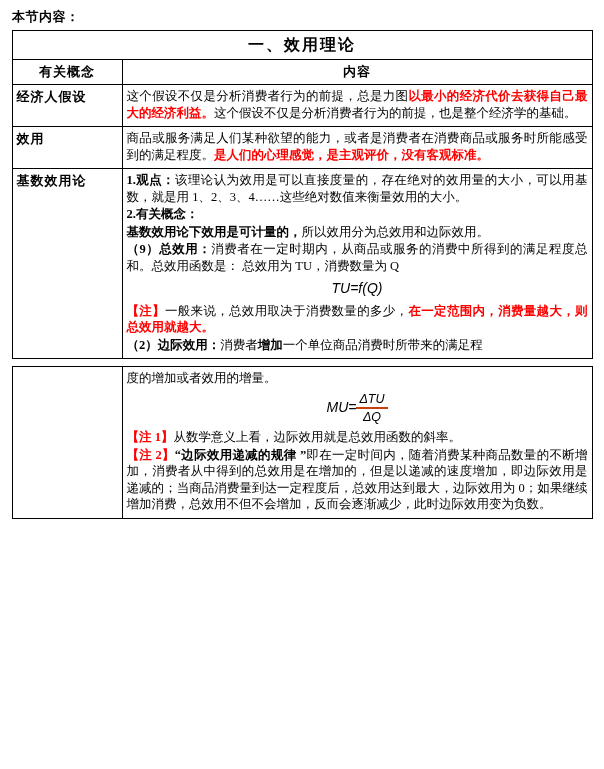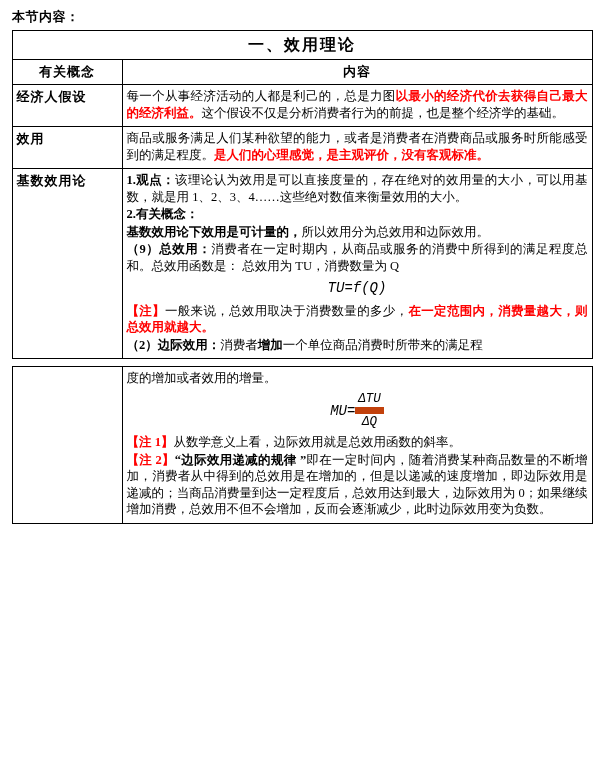--- a/index.html
+++ b/index.html
@@ -66,35 +66,35 @@
     color: #ff0000;
     font-weight: bold;
   }
   .bold { font-weight: bold; }
   p {
     margin: 0 0 1px 0;
     text-align: justify;
   }
   .formula {
     text-align: center;
-    font-family: Liberation Mono, monospace;
+    font-family: Liberation Sans, sans-serif;
     font-size: 14px;
     margin: 5px 0 5px 0;
   }
   .ital { font-style: italic; }
   .frac {
     display: inline-block;
     vertical-align: middle;
     text-align: center;
     font-size: 12.5px;
     line-height: 1.15;
   }
   .frac .num {
     display: block;
-    border-bottom: 7px solid #c2410c;
+    border-bottom: 2px solid #c2410c;
     padding: 0 3px 1px 3px;
     font-style: italic;
   }
   .frac .den {
     display: block;
     padding: 1px 3px 0 3px;
     font-style: italic;
   }
 </style>
 </head>
@@ -114,21 +114,21 @@
         <td colspan="2" class="sec-head">一、效用理论</td>
       </tr>
       <tr>
         <td class="hdr">有关概念</td>
         <td class="hdr">内容</td>
       </tr>
 
       <tr>
         <td class="term">经济人假设</td>
         <td>
-            <p><span>每一个从事经济活动的人都是利己的，总是力图</span><span class="red">以最小的经济代价去获得自己最大的经济利益。</span><span>这个假设不仅是分析消费者行为的前提，也是整个经济学的基础。</span></p>
+            <p><span>这个假设不仅是分析消费者行为的前提，总是力图</span><span class="red">以最小的经济代价去获得自己最大的经济利益。</span><span>这个假设不仅是分析消费者行为的前提，也是整个经济学的基础。</span></p>
           </td>
       </tr>
 
       <tr>
         <td class="term">效用</td>
         <td>
             <p><span>商品或服务满足人们某种欲望的能力，或者是消费者在消费商品或服务时所能感受到的满足程度。</span><span class="red">是人们的心理感觉，是主观评价，没有客观标准。</span></p>
           </td>
       </tr>
 

